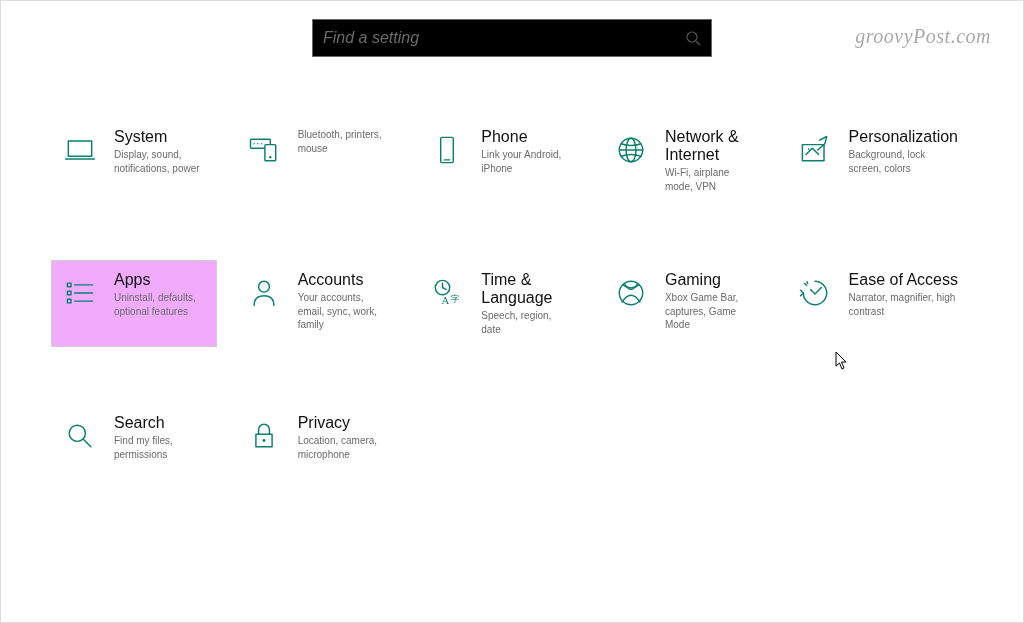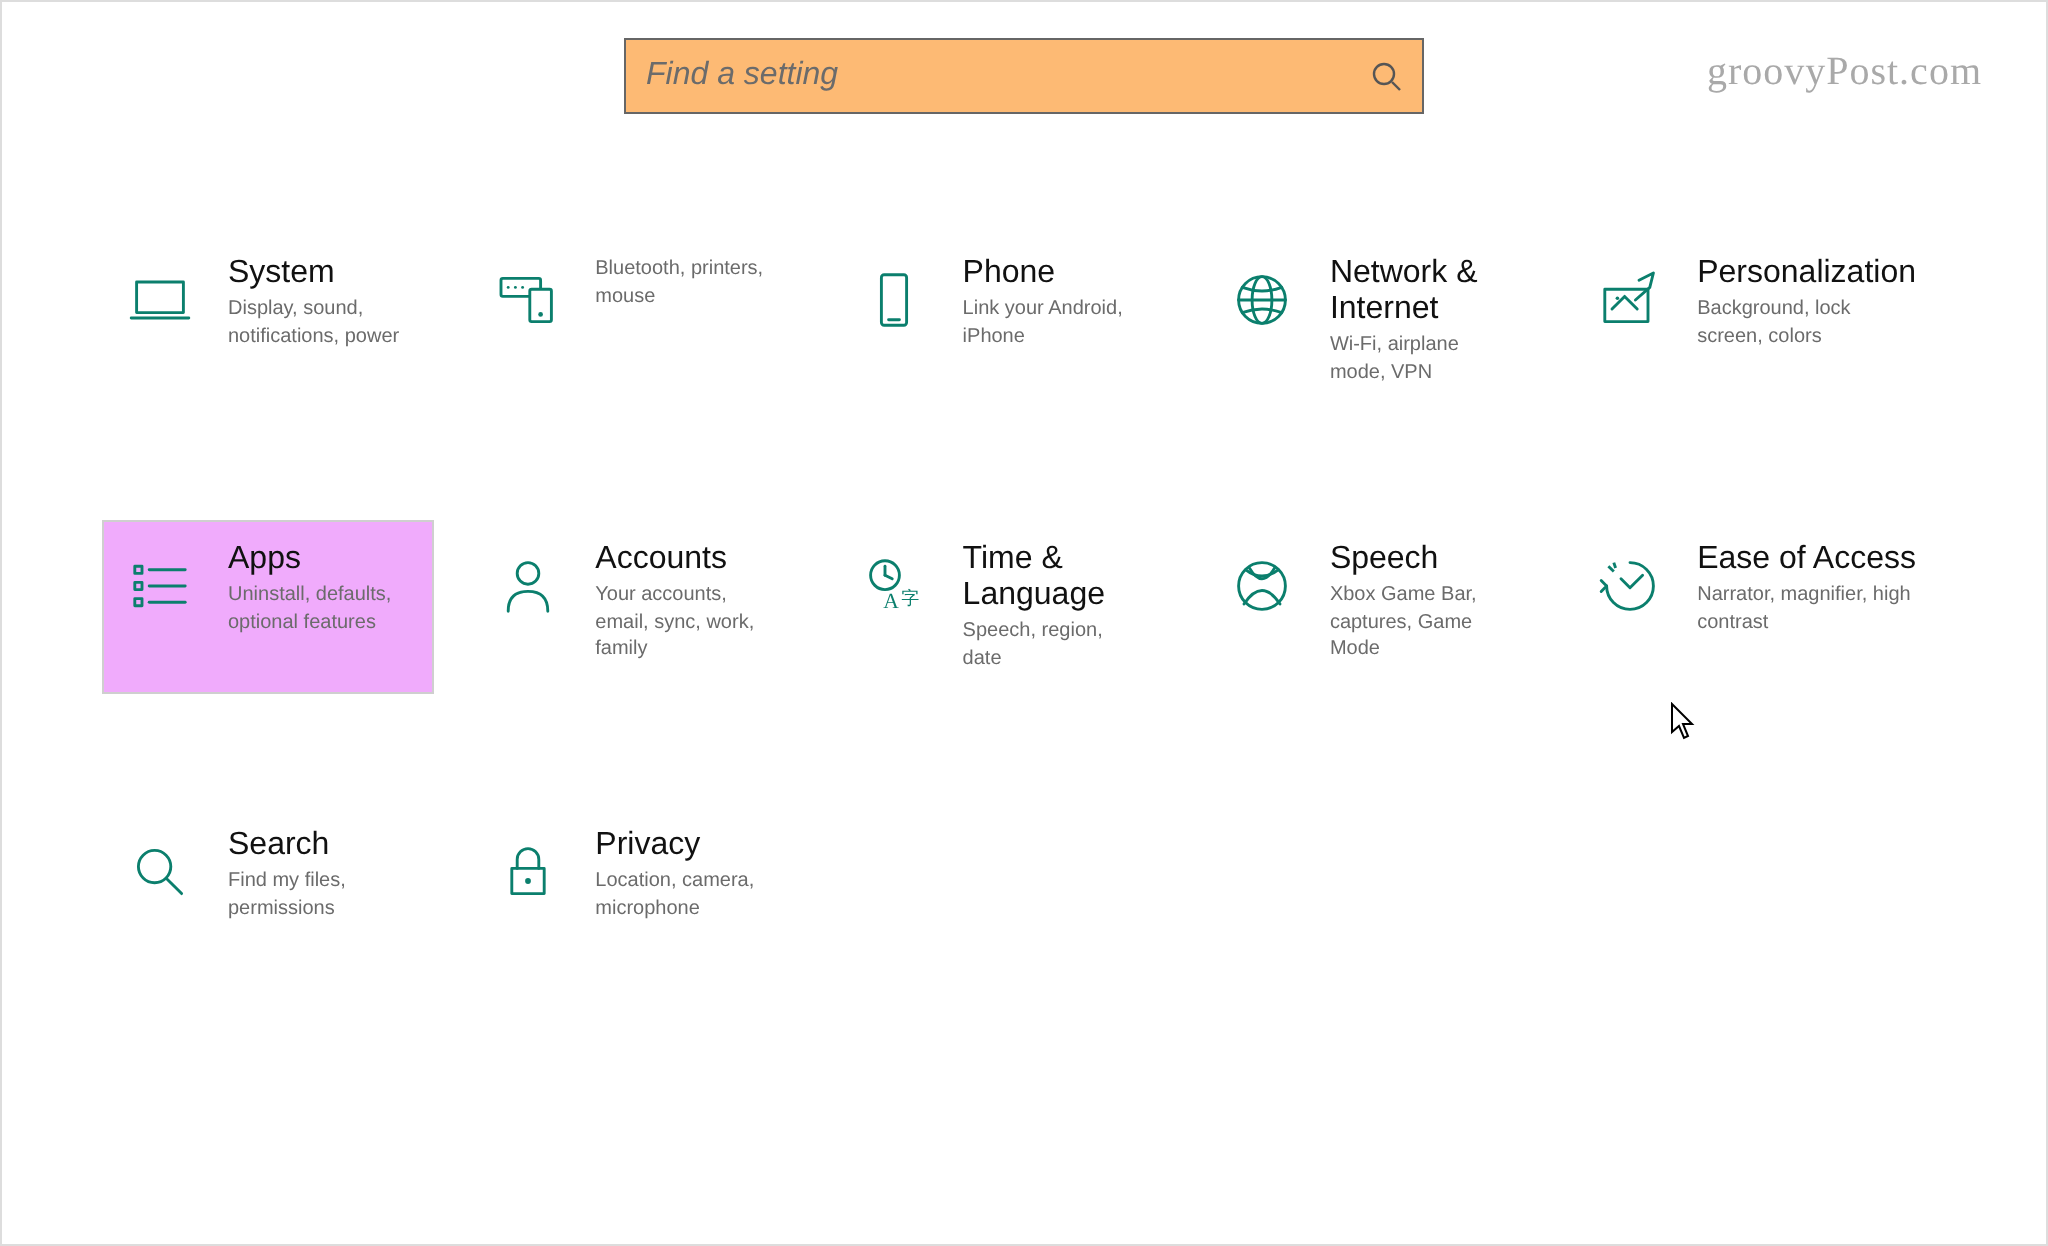--- a/index.html
+++ b/index.html
@@ -13,34 +13,35 @@
     border: 1px solid #ddd;
   }
   .watermark {
     position: absolute;
     top: 24px;
     right: 32px;
     font-family: Georgia, 'Times New Roman', serif;
     font-size: 20px;
     color: #a9a9a9;
     letter-spacing: 0.5px;
+    font-style: italic;
   }
   .search-wrap {
     display: flex;
     justify-content: center;
     padding-top: 18px;
   }
   .search-box {
     width: 400px;
     height: 38px;
     border: 1.5px solid #666;
     display: flex;
     align-items: center;
     padding: 0 10px;
-    background: #fdba74;
+    background: #000000;
   }
   .search-input {
     flex: 1;
     border: none;
     outline: none;
     font-size: 16px;
     color: #666;
     font-style: italic;
     background: transparent;
   }
@@ -232,21 +233,21 @@
     <div class="tile">
       <div class="tile-icon">
         <svg viewBox="0 0 40 40" width="36" height="36">
           <circle cx="20" cy="20" r="13" stroke="#0b7f6d" fill="none" stroke-width="1.6" stroke-linecap="round" stroke-linejoin="round"></circle>
           <path d="M11 11 Q20 18 29 11" stroke="#0b7f6d" fill="none" stroke-width="1.6" stroke-linecap="round" stroke-linejoin="round"></path>
           <path d="M10 30 Q20 15 30 30" stroke="#0b7f6d" fill="none" stroke-width="1.6" stroke-linecap="round" stroke-linejoin="round"></path>
           <path d="M13 10 Q20 22 27 10" stroke="#0b7f6d" fill="none" stroke-width="1.6" stroke-linecap="round" stroke-linejoin="round"></path>
         </svg>
       </div>
       <div class="tile-text">
-        <div class="tile-title">Speech</div>
+        <div class="tile-title">Gaming</div>
         <div class="tile-desc">Xbox Game Bar, captures, Game Mode</div>
       </div>
     </div>
     <div class="tile">
       <div class="tile-icon">
         <svg viewBox="0 0 40 40" width="36" height="36">
           <path d="M20 7 A13 13 0 1 1 7 20" stroke="#0b7f6d" fill="none" stroke-width="1.6" stroke-linecap="round" stroke-linejoin="round"></path>
           <path d="M7 20 L4 17 M7 20 L4 23" stroke="#0b7f6d" fill="none" stroke-width="1.6" stroke-linecap="round" stroke-linejoin="round"></path>
           <polyline points="15,16 20,21 27,14" stroke="#0b7f6d" fill="none" stroke-width="1.6" stroke-linecap="round" stroke-linejoin="round"></polyline>
           <line x1="8" y1="9" x2="11" y2="12" stroke="#0b7f6d" stroke-width="1.6"></line>

